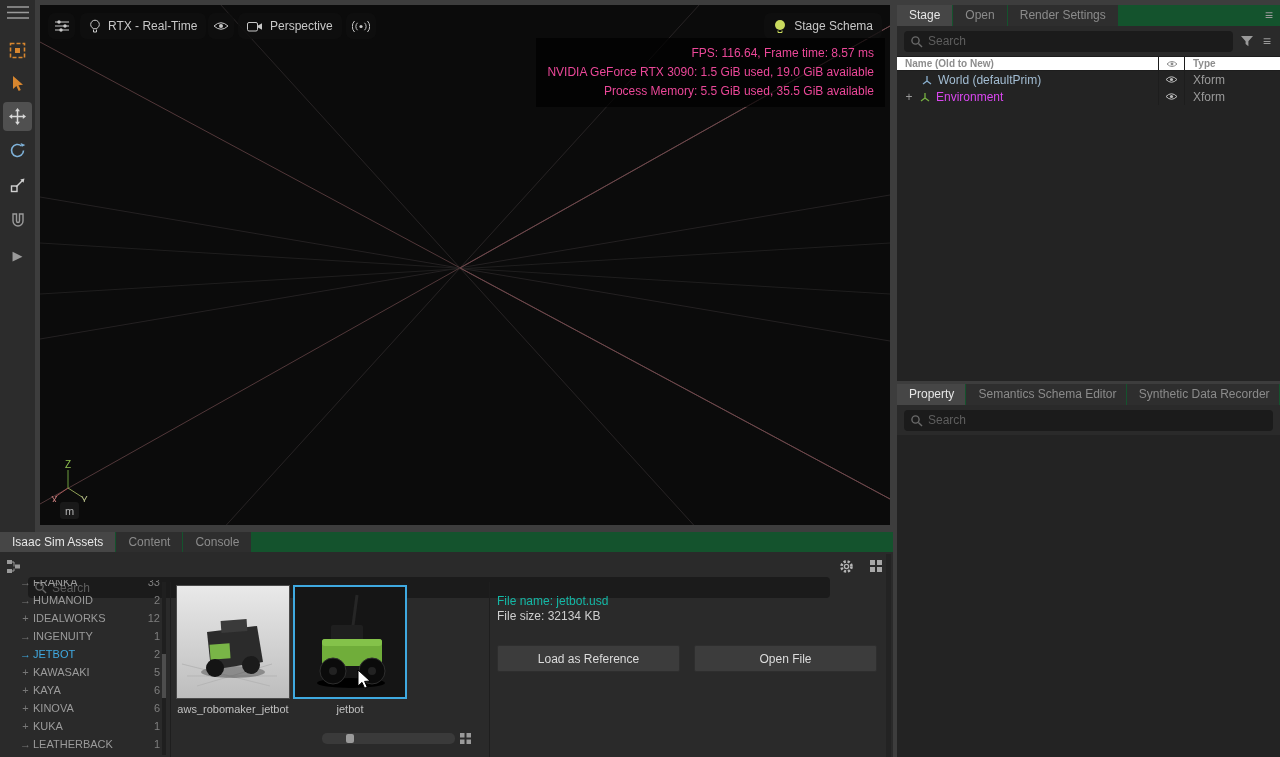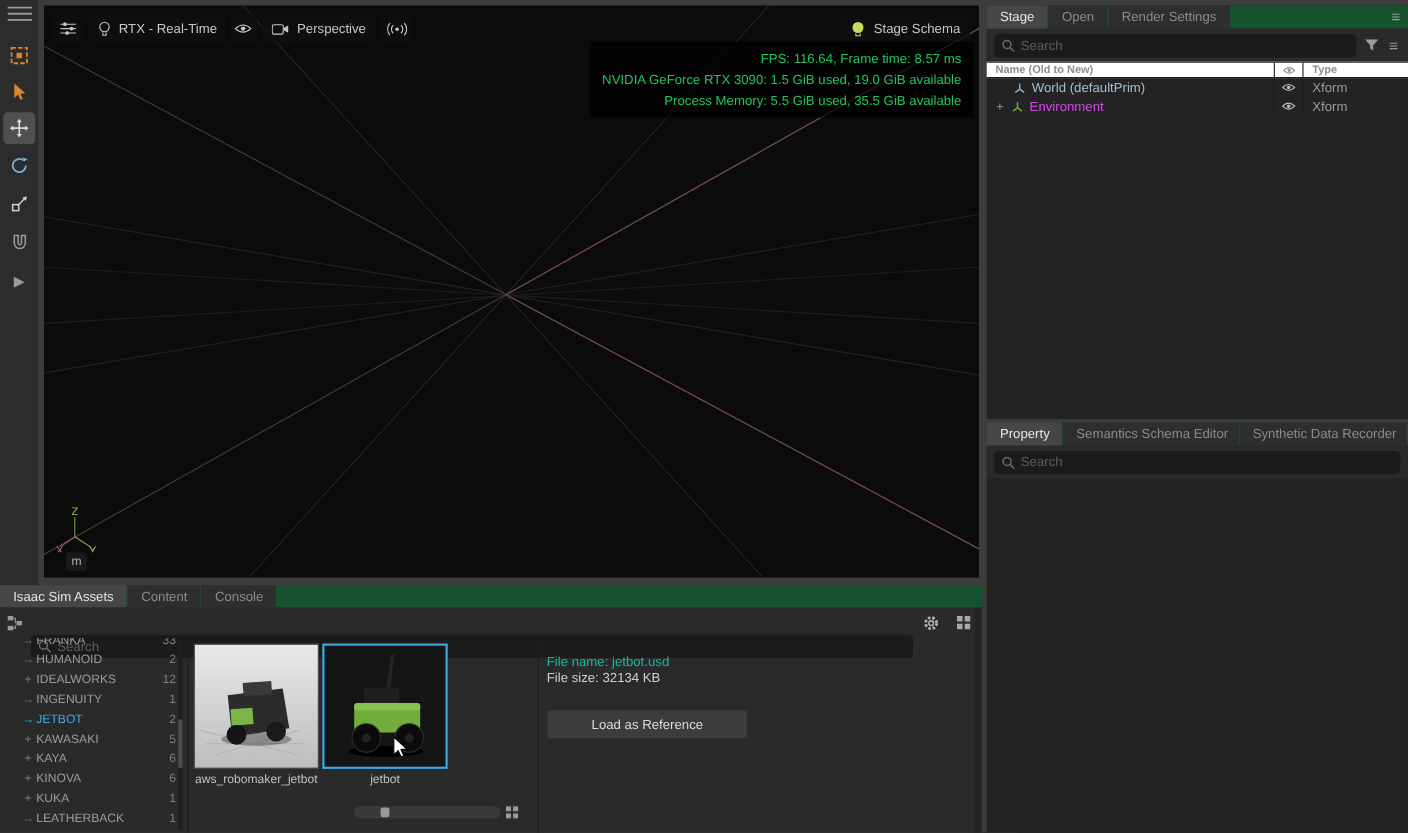--- a/index.html
+++ b/index.html
@@ -12,21 +12,21 @@
   
   #ltb{left:0;top:0;width:35px;height:532px;background:#2c2c2c}
   .ltb-btn{position:absolute;left:3px;width:29px;height:29px;display:flex;align-items:center;justify-content:center;border-radius:4px}
   .ltb-btn.active{background:#505050}
 
   
   #vp{left:40px;top:5px;width:850px;height:520px;background:#0b0b0b;overflow:hidden}
   .vp-btn{position:absolute;top:8px;height:26px;background:rgba(16,16,16,.84);border-radius:7px;
           display:flex;align-items:center;gap:7px;padding:0 9px;color:#c8c8c8;white-space:nowrap}
   #vp-stats{position:absolute;top:33px;right:5px;background:rgba(0,0,0,.7);padding:6px 11px;
-            text-align:right;color:#22c55e;line-height:19px}
+            text-align:right;color:#ec4899;line-height:19px}
   #axis-unit{position:absolute;left:20px;top:497px;width:19px;height:17px;background:#191919;border-radius:3px;
              display:flex;align-items:center;justify-content:center;color:#b5b5b5;font-size:11px}
 
   
   .tabbar{display:flex;background:#14532d;height:21px;align-items:flex-start}
   .tab{padding:0 12px;line-height:21px;background:#2e2e2e;color:#8b8b8b;margin-right:1px;white-space:nowrap;overflow:hidden}
   .tab.active{background:#464646;color:#e6e6e6}
   .panel-menu{color:#9a9a9a;font-size:14px;line-height:21px;padding:0 7px}
 
   
@@ -415,20 +415,21 @@
           <rect x="7.5" y="1" width="4.5" height="4.5" fill="#9a9a9a"></rect>
           <rect x="1" y="7.5" width="4.5" height="4.5" fill="#9a9a9a"></rect>
           <rect x="7.5" y="7.5" width="4.5" height="4.5" fill="#9a9a9a"></rect>
         </svg>
     </div>
     <div class="vdiv" style="left:489px"></div>
 
     <div class="abs" style="left:497px;top:62px;color:#14b8a6">File name: jetbot.usd</div>
     <div class="abs" style="left:497px;top:77px;color:#cfcfcf">File size: 32134 KB</div>
     <div class="btn" style="left:497px;top:113px;width:183px">Load as Reference</div>
+    <div class="btn" style="left:694px;top:113px;width:183px">Open File</div>
 
     <div class="abs" style="left:886px;top:22px;width:5px;bottom:0;background:#232323"></div>
   </div>
 
   <svg class="abs" style="left:356px;top:669px" width="16" height="22">
     <path d="M2 1l0 16 4-3.6 2.6 5.8 2.6-1.2-2.6-5.6 5.4-.4Z" fill="#fff" stroke="#000" stroke-width="1"></path>
   </svg>
 
 </div>
 

